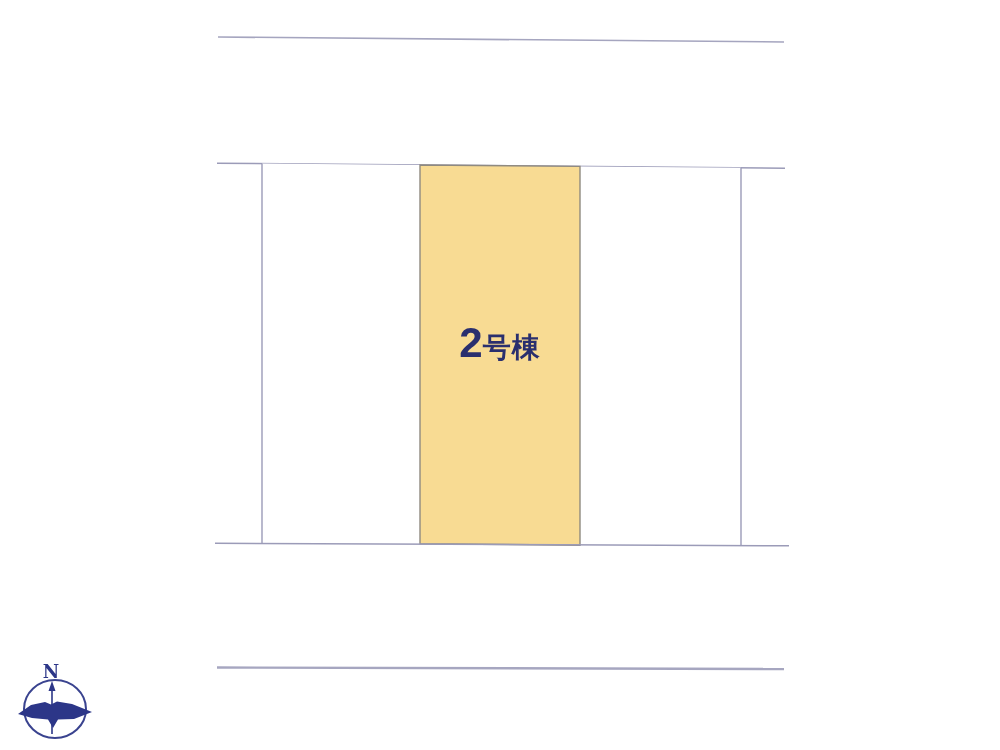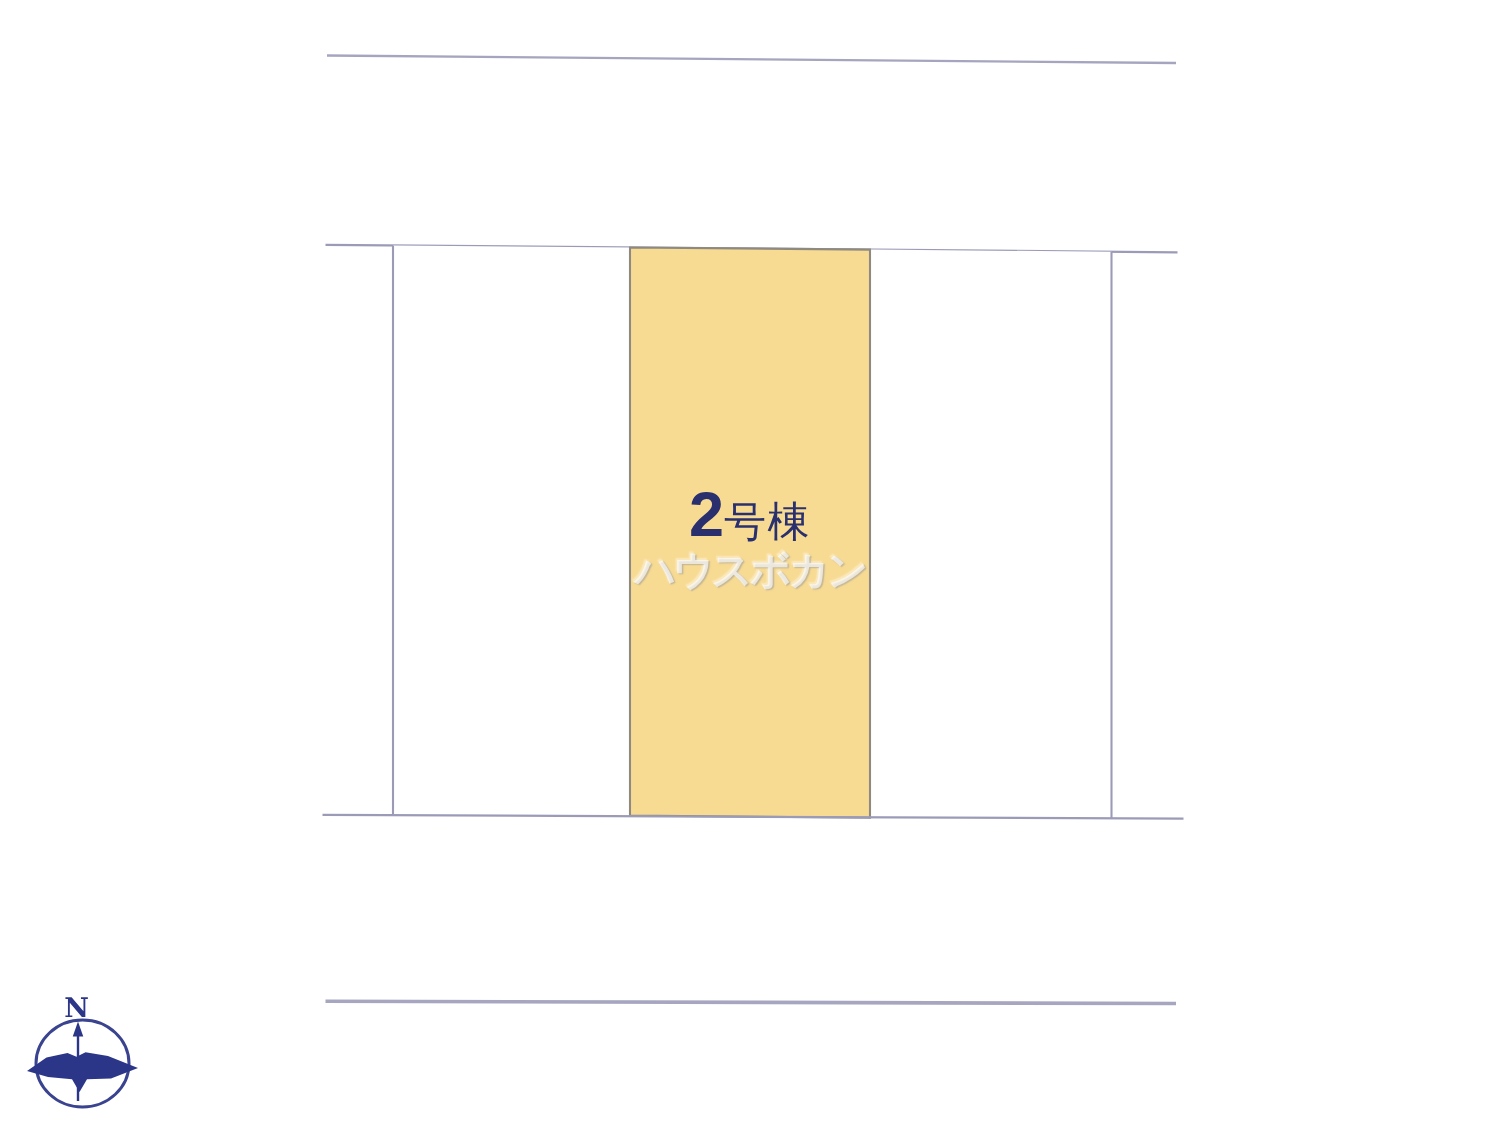--- a/index.html
+++ b/index.html
@@ -36,21 +36,21 @@
     z-index: 2;
     white-space: nowrap;
   }
   .lot-label .lot-number {
     font-size: 42px;
     font-weight: 600;
     line-height: 1;
   }
   .lot-label .lot-suffix {
     font-size: 28px;
-    font-weight: 400;
+    font-weight: 700;
     line-height: 1;
     letter-spacing: 1px;
   }
   
   .watermark {
     position: absolute;
     left: 418px;
     top: 362px;
     width: 164px;
     text-align: center;
@@ -103,15 +103,14 @@
       <polygon points="52,681 48.5,691 55.5,691" fill="#2c3688"></polygon>
       <polygon points="18,714 31,705 45,702 51,704.5 57,701.5 72,704 92,712 74,719 58,719.5 53,728 48,719.5 32,718" fill="#2c3688"></polygon>
     </g>
   </svg>
 
   <div class="lot-label">
     <span class="lot-number">2</span>
       <span class="lot-suffix">号棟</span>
   </div>
 
-  <div class="watermark">ハウスボカン</div>
 
 </div>
 
 </body></html>

